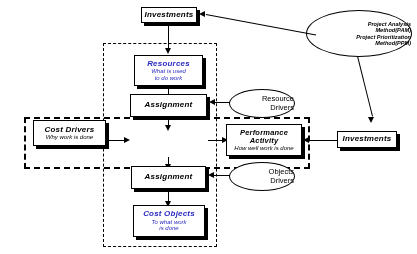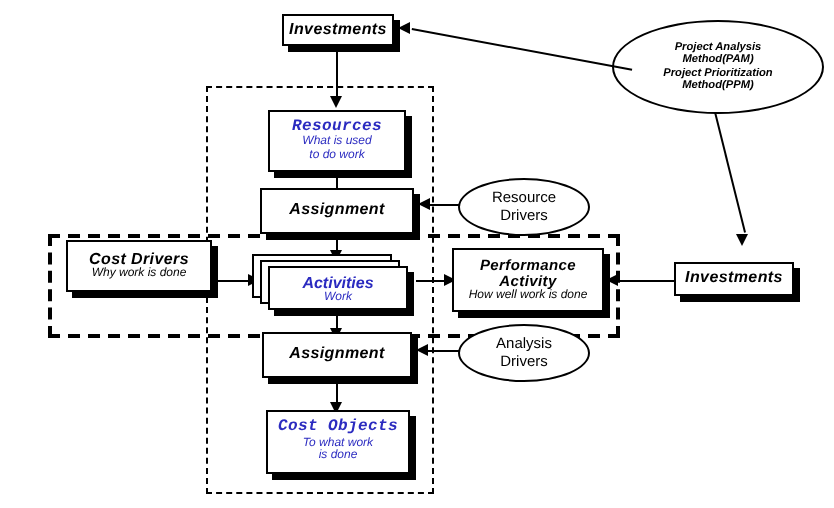--- a/index.html
+++ b/index.html
@@ -30,21 +30,21 @@
     font-style:italic;
     letter-spacing:.2px;
     white-space:nowrap;
   }
   .node .sub{
     font-style:italic;
     line-height:1.06;
   }
 
   
-  .t-blue .title{color:#2b2bc0;font-family:Liberation Mono, monospace;}
+  .t-blue .title{color:#2b2bc0;}
   .t-blue .sub{color:#2b2bc0;}
   .t-black .title{color:#000;}
   .t-black .sub{color:#000;}
 
   .fs9 .title{font-size:8px;}
   .fs9 .sub{font-size:6px;}
   .fs8 .title{font-size:7.5px;}
   .fs8 .sub{font-size:6px;}
 
   
@@ -66,21 +66,21 @@
   .stack .card.front .title{font-size:8px;font-weight:bold;font-style:italic;color:#2b2bc0;white-space:nowrap;}
   .stack .card.front .sub{font-size:6px;font-style:italic;color:#2b2bc0;}
 
   
   .ellipse{
     position:absolute;
     border:1.2px solid #000;
     border-radius:50%;
     background:#fff;
     display:flex;flex-direction:column;
-    align-items:center;justify-content:center;
+    align-items:flex-end;justify-content:center;
     text-align:center;
     box-sizing:border-box;
     line-height:1.12;
   }
   .ellipse .line{font-size:7px;color:#000;white-space:nowrap;}
   .ellipse.small .line{font-size:7.5px;}
   .ellipse.meth .line{font-size:5.6px;font-style:italic;font-weight:bold;}
 
   
   .conn{position:absolute;background:#000;}
@@ -146,28 +146,20 @@
   <div class="arrow down" style="left:165px;top:125px;"></div>
 
   <div class="node t-black fs9" style="left:33px;top:120px;width:73px;height:26px;">
     <span class="title">Cost Drivers</span>
     <span class="sub">Why work is done</span>
   </div>
 
   <div class="conn hline" style="left:109px;top:140px;width:16px;"></div>
   <div class="arrow right" style="left:124px;top:137px;"></div>
 
-  <div class="stack" style="left:126px;top:127px;width:84px;height:30px;">
-    <div class="card back2" style="width:70px;height:22px;"></div>
-    <div class="card back1" style="width:70px;height:22px;"></div>
-    <div class="card front" style="width:70px;height:22px;">
-      <span class="title">Activities</span>
-      <span class="sub">Work</span>
-    </div>
-  </div>
 
   <div class="conn hline" style="left:208px;top:140px;width:16px;"></div>
   <div class="arrow right" style="left:222px;top:137px;"></div>
 
   <div class="node t-black fs8" style="left:226px;top:124px;width:76px;height:32px;">
     <span class="title">Performance</span>
     <span class="title">Activity</span>
     <span class="sub">How well work is done</span>
   </div>
 
@@ -179,21 +171,21 @@
   <div class="arrow left" style="left:303px;top:137px;"></div>
 
   <div class="conn vline" style="left:168px;top:157px;height:11px;"></div>
   <div class="arrow down" style="left:165px;top:164px;"></div>
 
   <div class="node t-black fs9" style="left:131px;top:166px;width:75px;height:23px;">
     <span class="title">Assignment</span>
   </div>
 
   <div class="ellipse small" style="left:229px;top:162px;width:66px;height:29px;">
-    <span class="line">Analysis</span>
+    <span class="line">Objects</span>
     <span class="line">Drivers</span>
   </div>
   <div class="conn hline" style="left:214px;top:175px;width:16px;"></div>
   <div class="arrow left" style="left:208px;top:172px;"></div>
 
   <div class="conn vline" style="left:168px;top:191px;height:14px;"></div>
   <div class="arrow down" style="left:165px;top:201px;"></div>
 
   <div class="node t-blue fs9" style="left:133px;top:205px;width:72px;height:32px;">
     <span class="title">Cost Objects</span>

